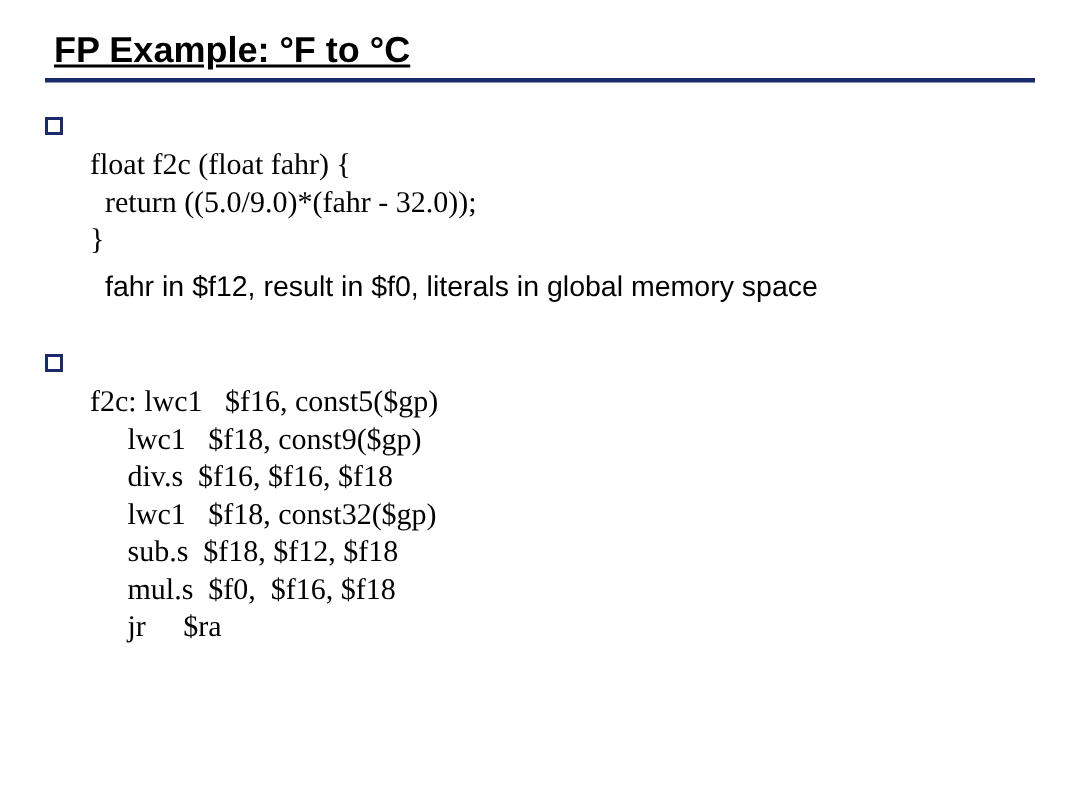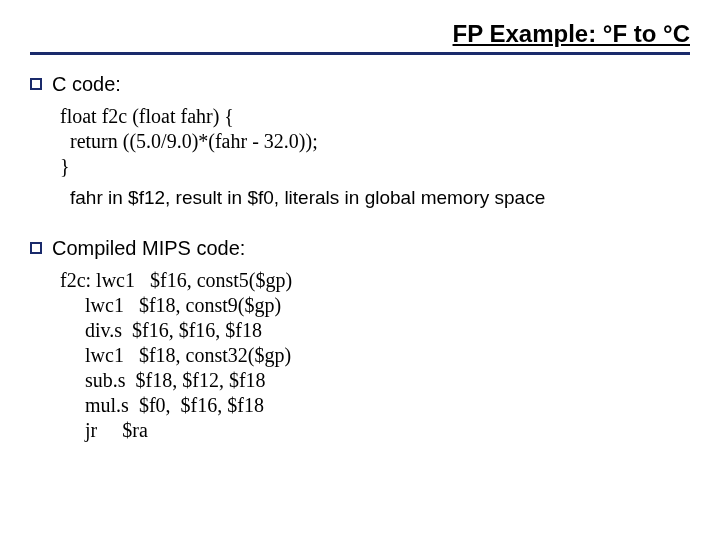--- a/index.html
+++ b/index.html
@@ -13,21 +13,20 @@
   }
   .title {
     font-size: 24px;
     font-weight: bold;
     text-decoration: underline;
     color: #000;
     padding-left: 6px;
     padding-bottom: 4px;
     border-bottom: 3px solid #1a2a6b;
     margin-bottom: 18px;
-    text-align: right;
   }
   .bullet-row {
     display: flex;
     align-items: flex-start;
     margin-bottom: 8px;
   }
   .square-bullet {
     width: 12px;
     height: 12px;
     border: 2px solid #1a2a6b;
@@ -53,32 +52,30 @@
   }
   .section2 { margin-top: 4px; }
 </style>
 </head>
 <body>
 
 <div class="title">FP Example: °F to °C</div>
 
 <div class="bullet-row">
   <div class="square-bullet"></div>
-  <div class="bullet-text">C code:</div>
 </div>
 
 <div class="code-block">float f2c (float fahr) {
   return ((5.0/9.0)*(fahr - 32.0));
 }</div>
 
 <div class="note-text">fahr in $f12, result in $f0, literals in global memory space</div>
 
 <div class="bullet-row section2">
   <div class="square-bullet"></div>
-  <div class="bullet-text">Compiled MIPS code:</div>
 </div>
 
 <div class="code-block">f2c: lwc1   $f16, const5($gp)
      lwc1   $f18, const9($gp)
      div.s  $f16, $f16, $f18
      lwc1   $f18, const32($gp)
      sub.s  $f18, $f12, $f18
      mul.s  $f0,  $f16, $f18
      jr     $ra</div>
 

